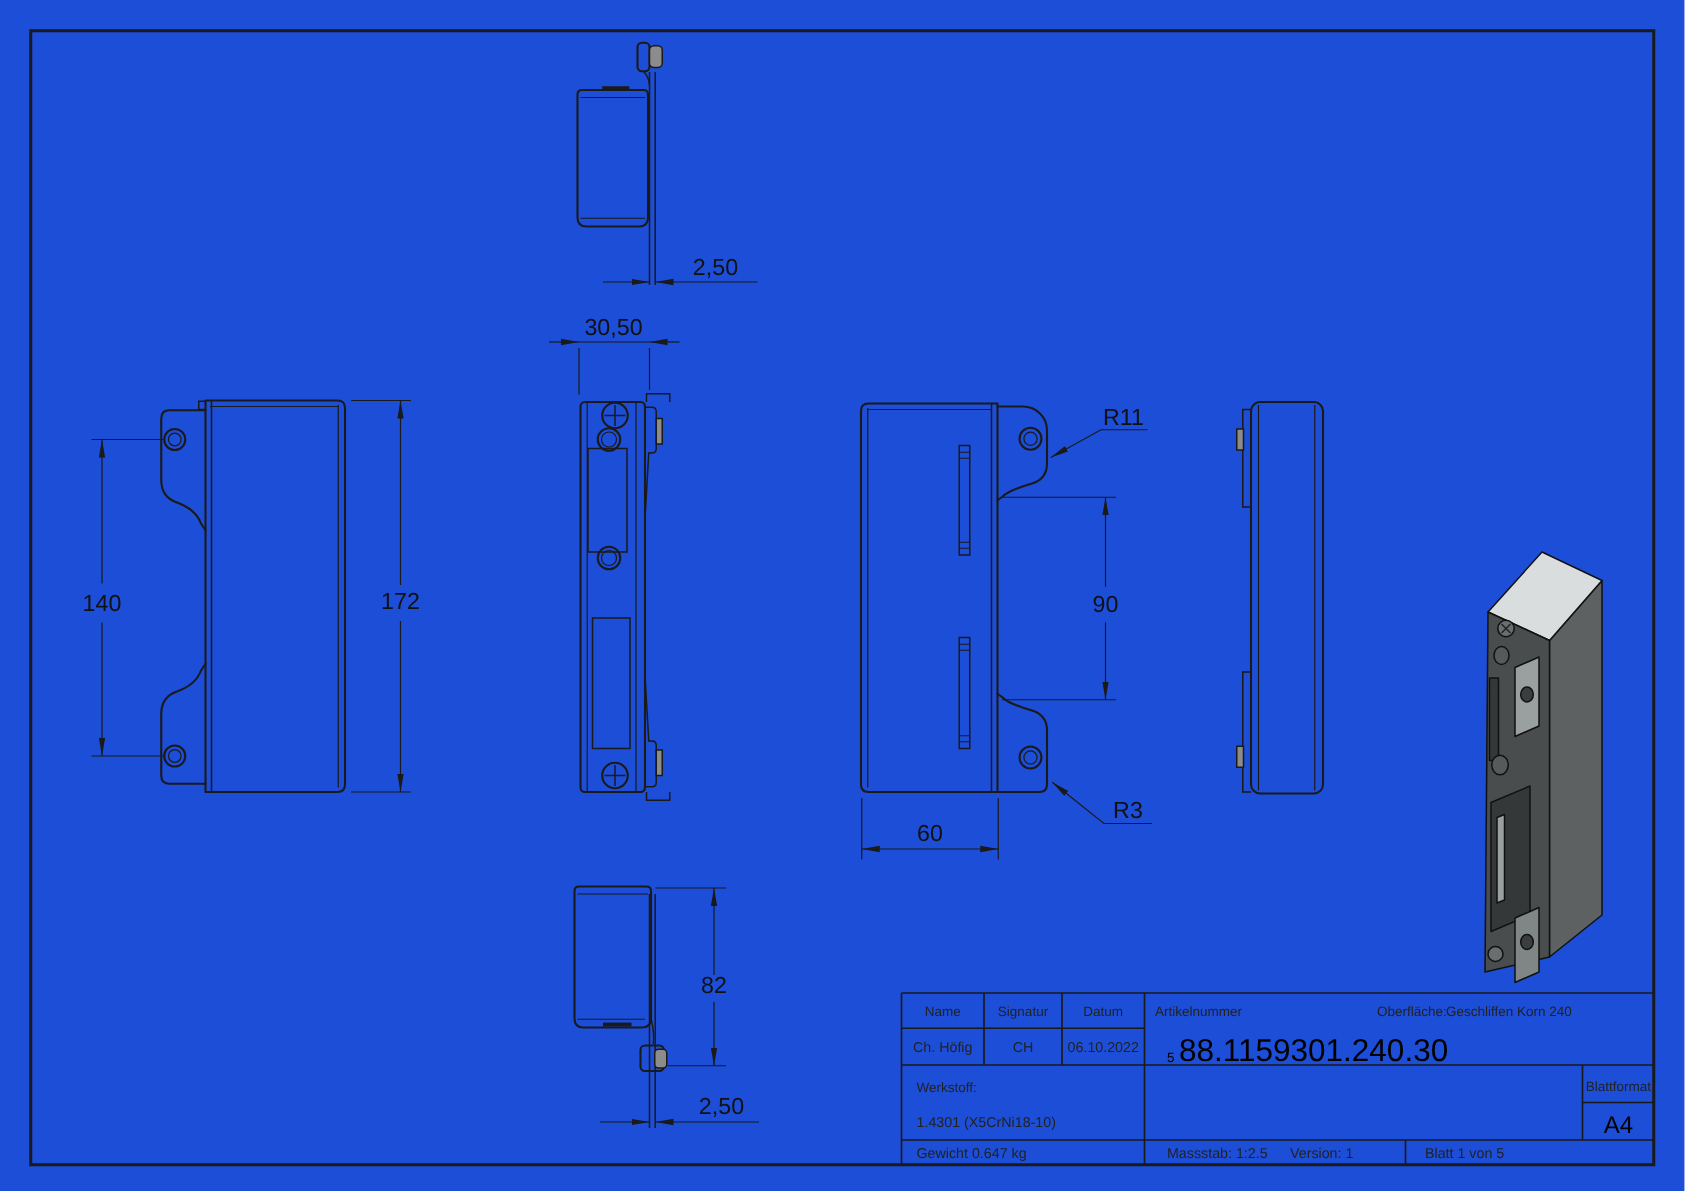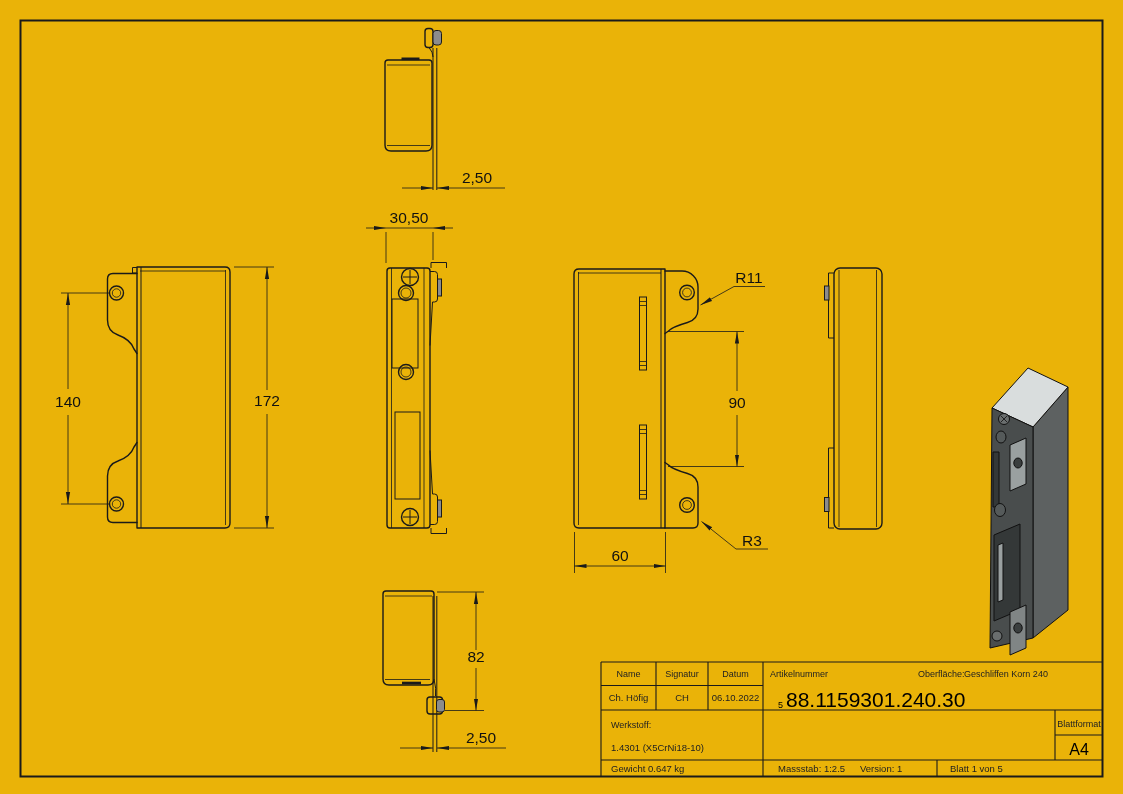--- a/index.html
+++ b/index.html
@@ -1,16 +1,16 @@
 <!DOCTYPE html>
 <html><head>
 <meta charset="utf-8">
 <style>
   html,body { margin:0; padding:0; background:#ffffff; }
-  .page { position:relative; width:1123px; height:794px; background:#eab308;
+  .page { position:relative; width:1123px; height:794px; background:#1d4ed8;
           font-family:"Liberation Sans", sans-serif; overflow:hidden; }
   svg { display:block; }
   .ol  { fill:none; stroke:#1a1a1a; stroke-width:1.4; stroke-linejoin:round; stroke-linecap:round; }
   .il  { fill:none; stroke:#1a1a1a; stroke-width:0.8; }
   .ml  { fill:none; stroke:#1a1a1a; stroke-width:1; }
   .dim { fill:none; stroke:#1a1a1a; stroke-width:0.8; }
   .thick { fill:none; stroke:#1a1a1a; stroke-width:2.6; }
   .bump { fill:#8c8c8c; stroke:#1a1a1a; stroke-width:1; }
   .frame { fill:none; stroke:#1a1a1a; stroke-width:2; }
   .tbline { fill:none; stroke:#1a1a1a; stroke-width:1.1; }

